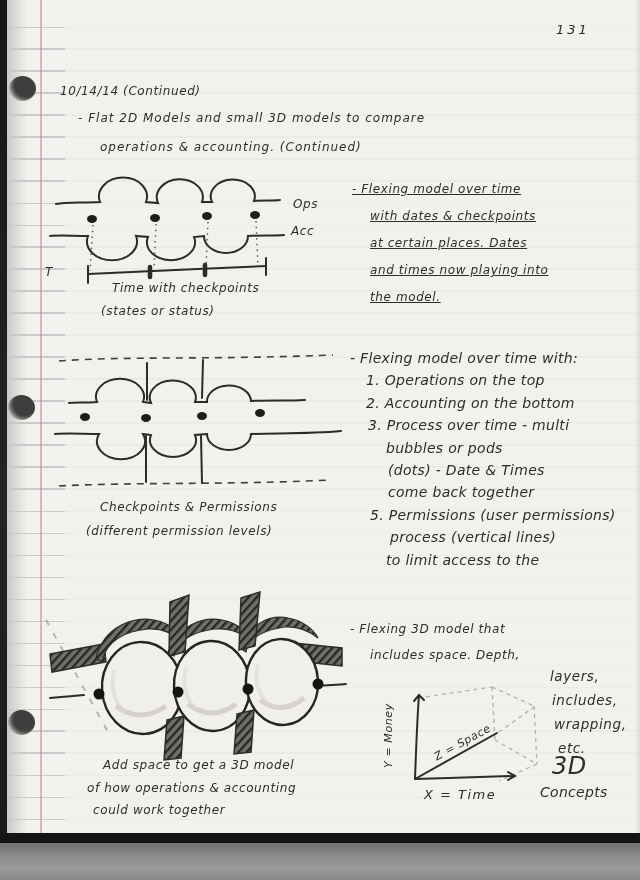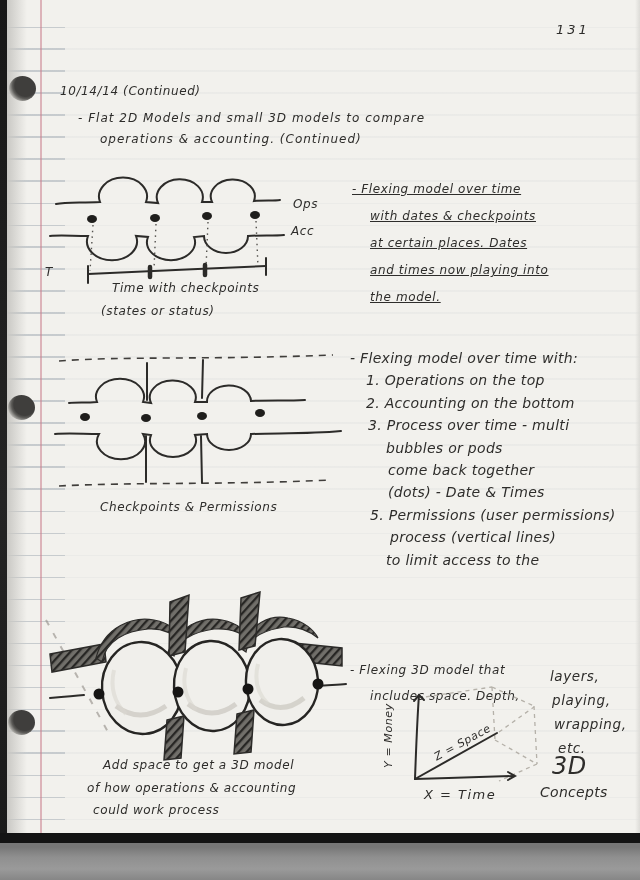--- a/index.html
+++ b/index.html
@@ -60,21 +60,21 @@
     <div class="page-right-shade"></div>
     <div class="margin-line"></div>
 
     <div class="hole" style="left:9px;top:76px;"></div>
     <div class="hole" style="left:8px;top:395px;"></div>
     <div class="hole" style="left:8px;top:710px;"></div>
 
     <div class="hw sz13" style="left:556px;top:22px;letter-spacing:3px;">131</div>
     <div class="hw sz15" style="left:60px;top:84px;">10/14/14 (Continued)</div>
     <div class="hw sz15" style="left:78px;top:111px;letter-spacing:1px;">- Flat 2D Models and small 3D models to compare</div>
-    <div class="hw sz15" style="left:100px;top:132px;letter-spacing:1px;">operations &amp; accounting. (Continued)</div>
+    <div class="hw sz15" style="left:100px;top:140px;letter-spacing:1px;">operations &amp; accounting. (Continued)</div>
 
     <svg style="left:48px;top:183px;" width="295" height="115" viewBox="0 0 295 115">
       <g class="ink">
         <path d="M8,21 C18,19 32,20 52,19 A24 19 0 1 1 98,19 L110,20 A23 18 0 1 1 154,19 L164,19 A22 17 0 1 1 206,18 C216,17 226,18 232,17"></path>
       </g>
       <g class="ink">
         <path d="M2,53 C12,52 24,53 40,53 A25 19 0 1 0 88,53 L100,54 A24 18 0 1 0 146,54 L156,53 A22 17 0 1 0 200,53 C212,52 226,53 236,52"></path>
       </g>
       <g fill="#1f1e1c" stroke="none">
         <ellipse cx="44" cy="36" rx="5" ry="4"></ellipse>
@@ -130,29 +130,30 @@
           <path d="M146,86 L147,133"></path>
       </g>
       <g fill="#1f1e1c" stroke="none">
         <ellipse cx="30" cy="67" rx="5" ry="4"></ellipse>
         <ellipse cx="91" cy="68" rx="5" ry="4"></ellipse>
         <ellipse cx="147" cy="66" rx="5" ry="4"></ellipse>
         <ellipse cx="205" cy="63" rx="5" ry="4"></ellipse>
       </g>
     </svg>
     <div class="hw sz15" style="left:100px;top:500px;">Checkpoints &amp; Permissions</div>
+    <div class="hw sz15" style="left:86px;top:524px;">(different permission levels)</div>
 
     <div class="hw sz14 notes2" style="left:350px;top:350px;">
       <div>- Flexing model over time with:</div>
       <div style="padding-left:16px;">1. Operations on the top</div>
       <div style="padding-left:16px;">2. Accounting on the bottom</div>
       <div style="padding-left:18px;">3. Process over time - multi</div>
       <div style="padding-left:36px;">bubbles or pods</div>
+      <div style="padding-left:38px;">(dots) - Date &amp; Times</div>
       <div style="padding-left:38px;">come back together</div>
-      <div style="padding-left:38px;">(dots) - Date &amp; Times</div>
       <div style="padding-left:20px;">5. Permissions (user permissions)</div>
       <div style="padding-left:40px;">process (vertical lines)</div>
       <div style="padding-left:36px;">to limit access to the</div>
     </div>
 
     <svg style="left:42px;top:592px;" width="305" height="168" viewBox="0 0 305 168">
       <defs>
         <pattern id="hatch" patternUnits="userSpaceOnUse" width="6" height="6" patternTransform="rotate(42)">
           <rect width="6" height="6" fill="#716f6a"></rect>
           <line x1="1" y1="0" x2="1" y2="6" stroke="#272624" stroke-width="2.6"></line>
@@ -199,29 +200,29 @@
       </g>
       <g fill="#161514" stroke="none">
         <circle cx="57" cy="102" r="5.5"></circle>
         <circle cx="136" cy="100" r="5.5"></circle>
         <circle cx="206" cy="97" r="5.5"></circle>
         <circle cx="276" cy="92" r="5.5"></circle>
       </g>
     </svg>
     <div class="hw sz15" style="left:103px;top:758px;">Add space to get a 3D model</div>
     <div class="hw sz15" style="left:87px;top:781px;">of how operations &amp; accounting</div>
-    <div class="hw sz15" style="left:93px;top:803px;">could work process</div>
-
-    <div class="hw sz15 notes3" style="left:350px;top:622px;margin-top:41px;">
+    <div class="hw sz15" style="left:93px;top:803px;">could work together</div>
+
+    <div class="hw sz15 notes3" style="left:350px;top:622px;">
       <div>- Flexing 3D model that</div>
       <div style="padding-left:20px;">includes space. Depth,</div>
     </div>
     <div class="hw" style="left:550px;top:664px;font-size:13.5px;line-height:24px;">
       <div>layers,</div>
-      <div style="padding-left:2px;">playing,</div>
+      <div style="padding-left:2px;">includes,</div>
       <div style="padding-left:4px;">wrapping,</div>
       <div style="padding-left:8px;">etc.</div>
     </div>
 
     <svg style="left:398px;top:682px;" width="150" height="122" viewBox="0 0 150 122">
       <g stroke="#b5b1a9" stroke-width="1.3" stroke-dasharray="4 4" fill="none">
         <path d="M20,16 L94,5"></path>
         <path d="M94,5 L97,58"></path>
         <path d="M94,5 L136,24"></path>
         <path d="M136,24 L139,82"></path>

